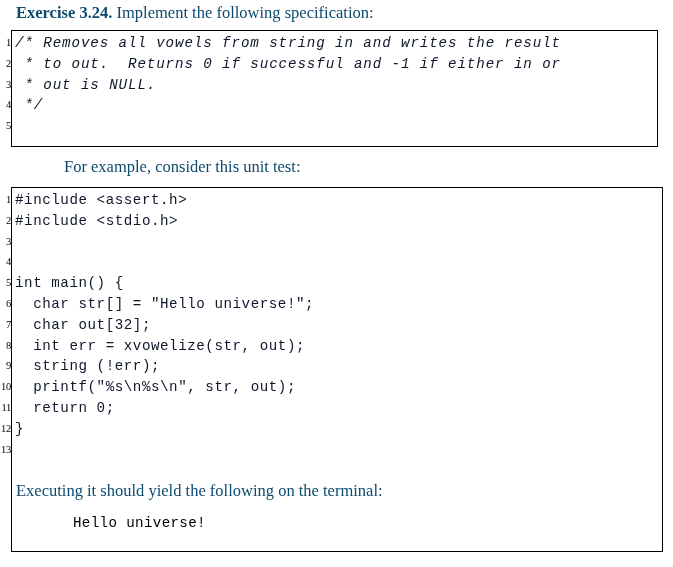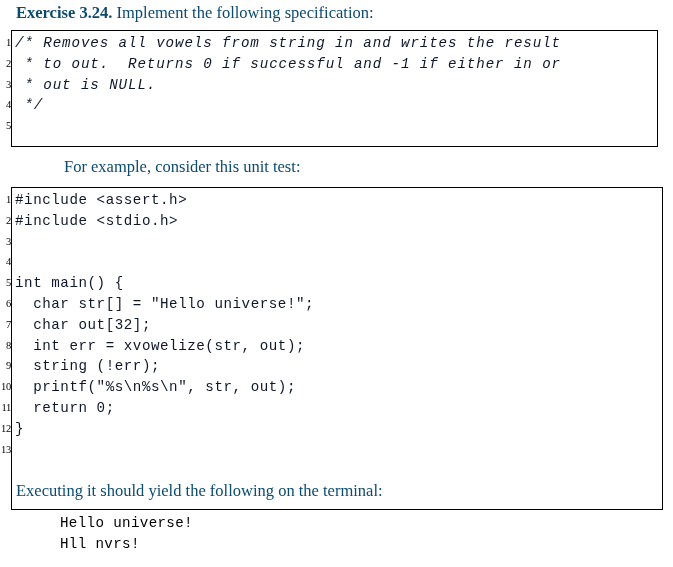--- a/index.html
+++ b/index.html
@@ -76,35 +76,35 @@
   .code-line.comment {
     font-style: italic;
     letter-spacing: 0.9px;
   }
   .code-line.blank { color: transparent; }
 
   #listing-spec { left: 0px; top: 30px; width: 658px; }
   #listing-spec .codebox { height: 117px; }
 
   #listing-test { left: 0px; top: 187px; width: 663px; }
-  #listing-test .codebox { height: 323px; }
+  #listing-test .codebox { height: 365px; }
 
   
   #terminal-output {
     position: absolute;
     left: 60px;
     top: 513px;
     font-family: "Liberation Mono", "DejaVu Sans Mono", monospace;
     font-size: 14.2px;
     letter-spacing: 0.35px;
     line-height: 21px;
     white-space: pre;
     color: #000000;
   }
-  #terminal-output .out-line { display: block; }
+  #terminal-output .out-line { display: block; margin-left: 13px; }
 </style>
 </head>
 <body>
 
 <div class="prose" id="exercise-heading"><span class="bold">Exercise 3.24.</span><span> Implement the following specification:</span></div>
 
 <div class="listing" id="listing-spec">
   <div class="gutter">
       <span class="ln">1</span>
       <span class="ln">2</span>
@@ -149,13 +149,13 @@
       <span class="code-line">  int err = xvowelize(str, out);</span>
       <span class="code-line">  string (!err);</span>
       <span class="code-line">  printf("%s\n%s\n", str, out);</span>
       <span class="code-line">  return 0;</span>
       <span class="code-line">}</span>
     </div>
 </div>
 
 <div class="prose" id="executing-line">Executing it should yield the following on the terminal:</div>
 
-<div id="terminal-output"><span class="out-line">Hello universe!</span><span class="out-line">Hll nvrs!</span></div>
+<div id="terminal-output"><span class="out-line">Hello universe!</span></div>
 
 </body></html>

